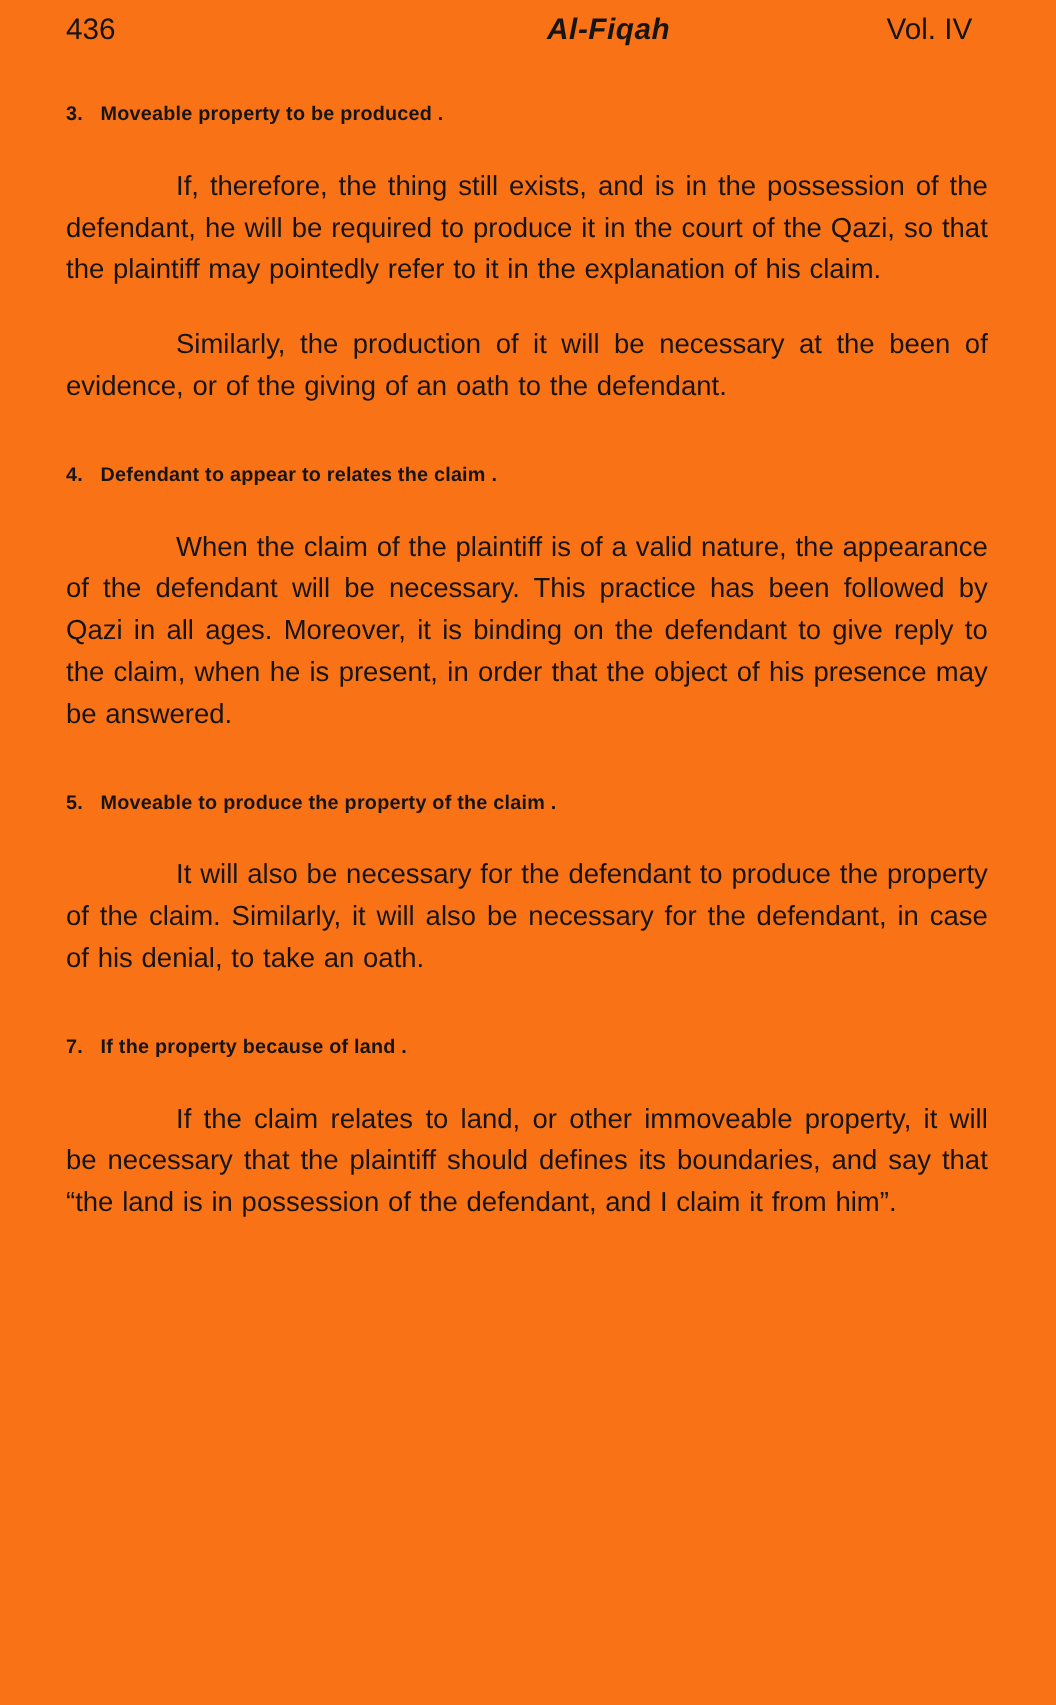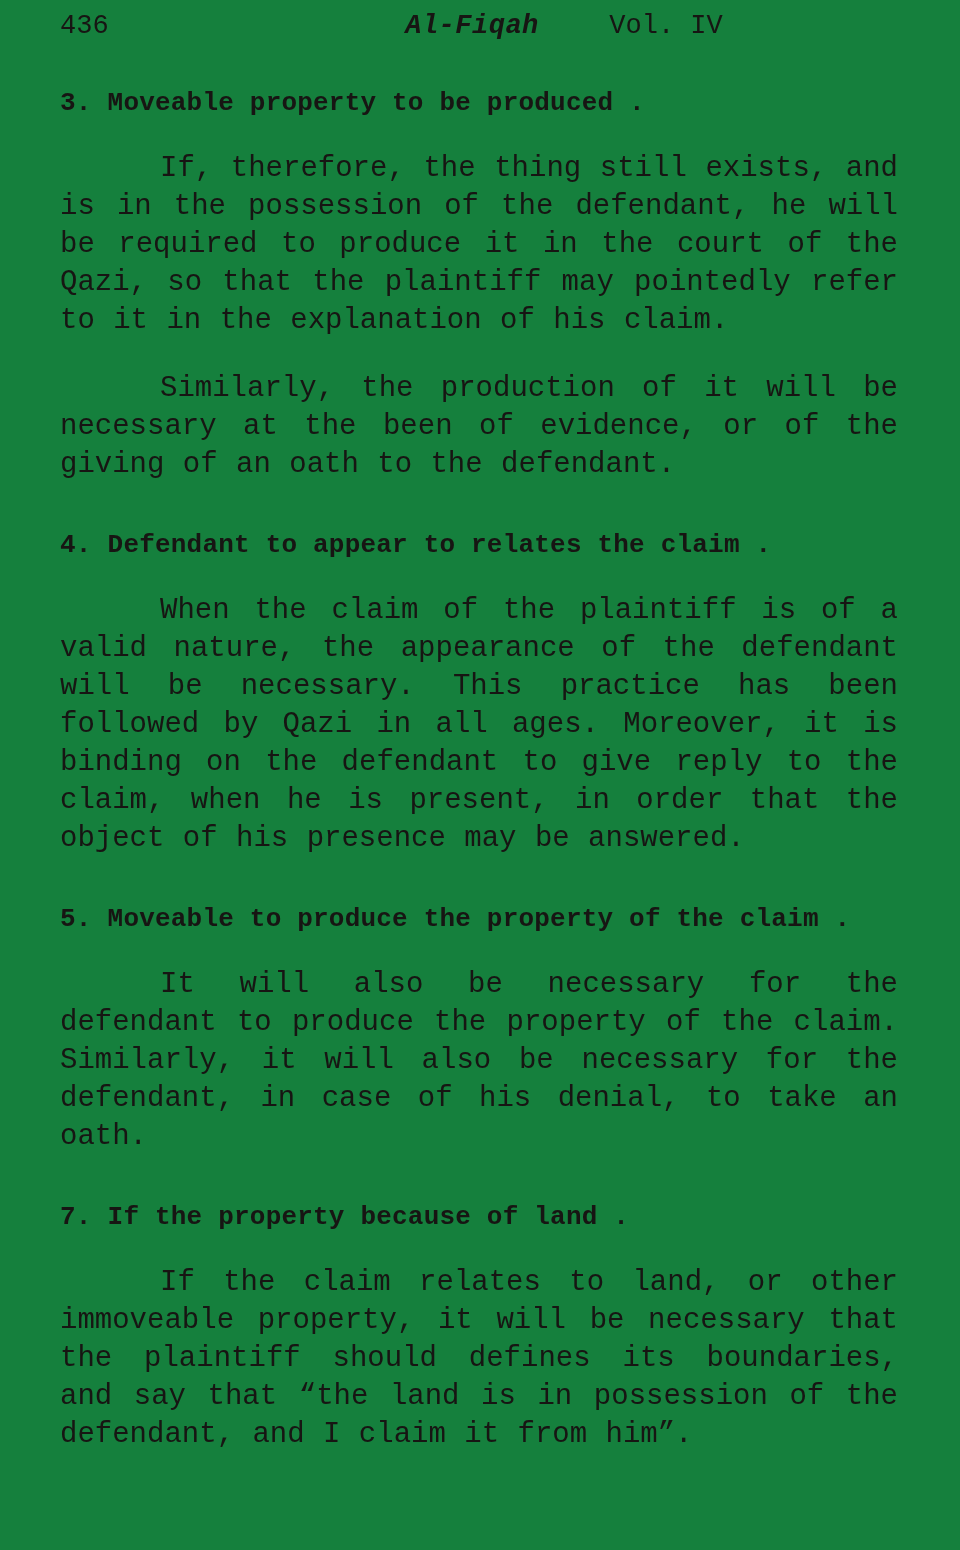--- a/index.html
+++ b/index.html
@@ -5,56 +5,56 @@
   html, body {
     margin: 0;
     padding: 0;
     background: #fbfbf9;
   }
   .page {
     position: relative;
     width: 960px;
     min-height: 1550px;
     margin: 0 auto;
-    background: #15803d;
+    background: #f97316;
     color: #171513;
-    font-family: Liberation Mono, monospace;
+    font-family: Liberation Sans, sans-serif;
     box-sizing: border-box;
     padding: 10px 62px 0 60px;
     overflow: hidden;
   }
   .page-header {
     display: flex;
     align-items: baseline;
     font-size: 27px;
     line-height: 32px;
   }
   .page-header .cell { flex: 1; }
   .page-header .cell.left  { text-align: left; }
-  .page-header .cell.mid   { text-align: center; }
-  .page-header .cell.right { text-align: left; padding-right: 14px; }
+  .page-header .cell.mid   { text-align: right; }
+  .page-header .cell.right { text-align: right; padding-right: 14px; }
   .book-title {
     font-style: italic;
     font-weight: 600;
     letter-spacing: 0.5px;
   }
   section { margin: 0; }
   h2.section-heading {
-    font-size: 26px;
+    font-size: 18px;
     line-height: 34px;
     font-weight: bold;
     margin: 44px 0 0 0;
     letter-spacing: 0.2px;
   }
   h2.section-heading .sec-num {
     display: inline-block;
     margin-right: 16px;
   }
   p.body-para {
-    font-size: 29px;
+    font-size: 25px;
     line-height: 38px;
     margin: 30px 0 0 0;
     text-align: justify;
     text-indent: 100px;
     word-spacing: 1px;
   }
 </style>
 </head>
 <body>
 

